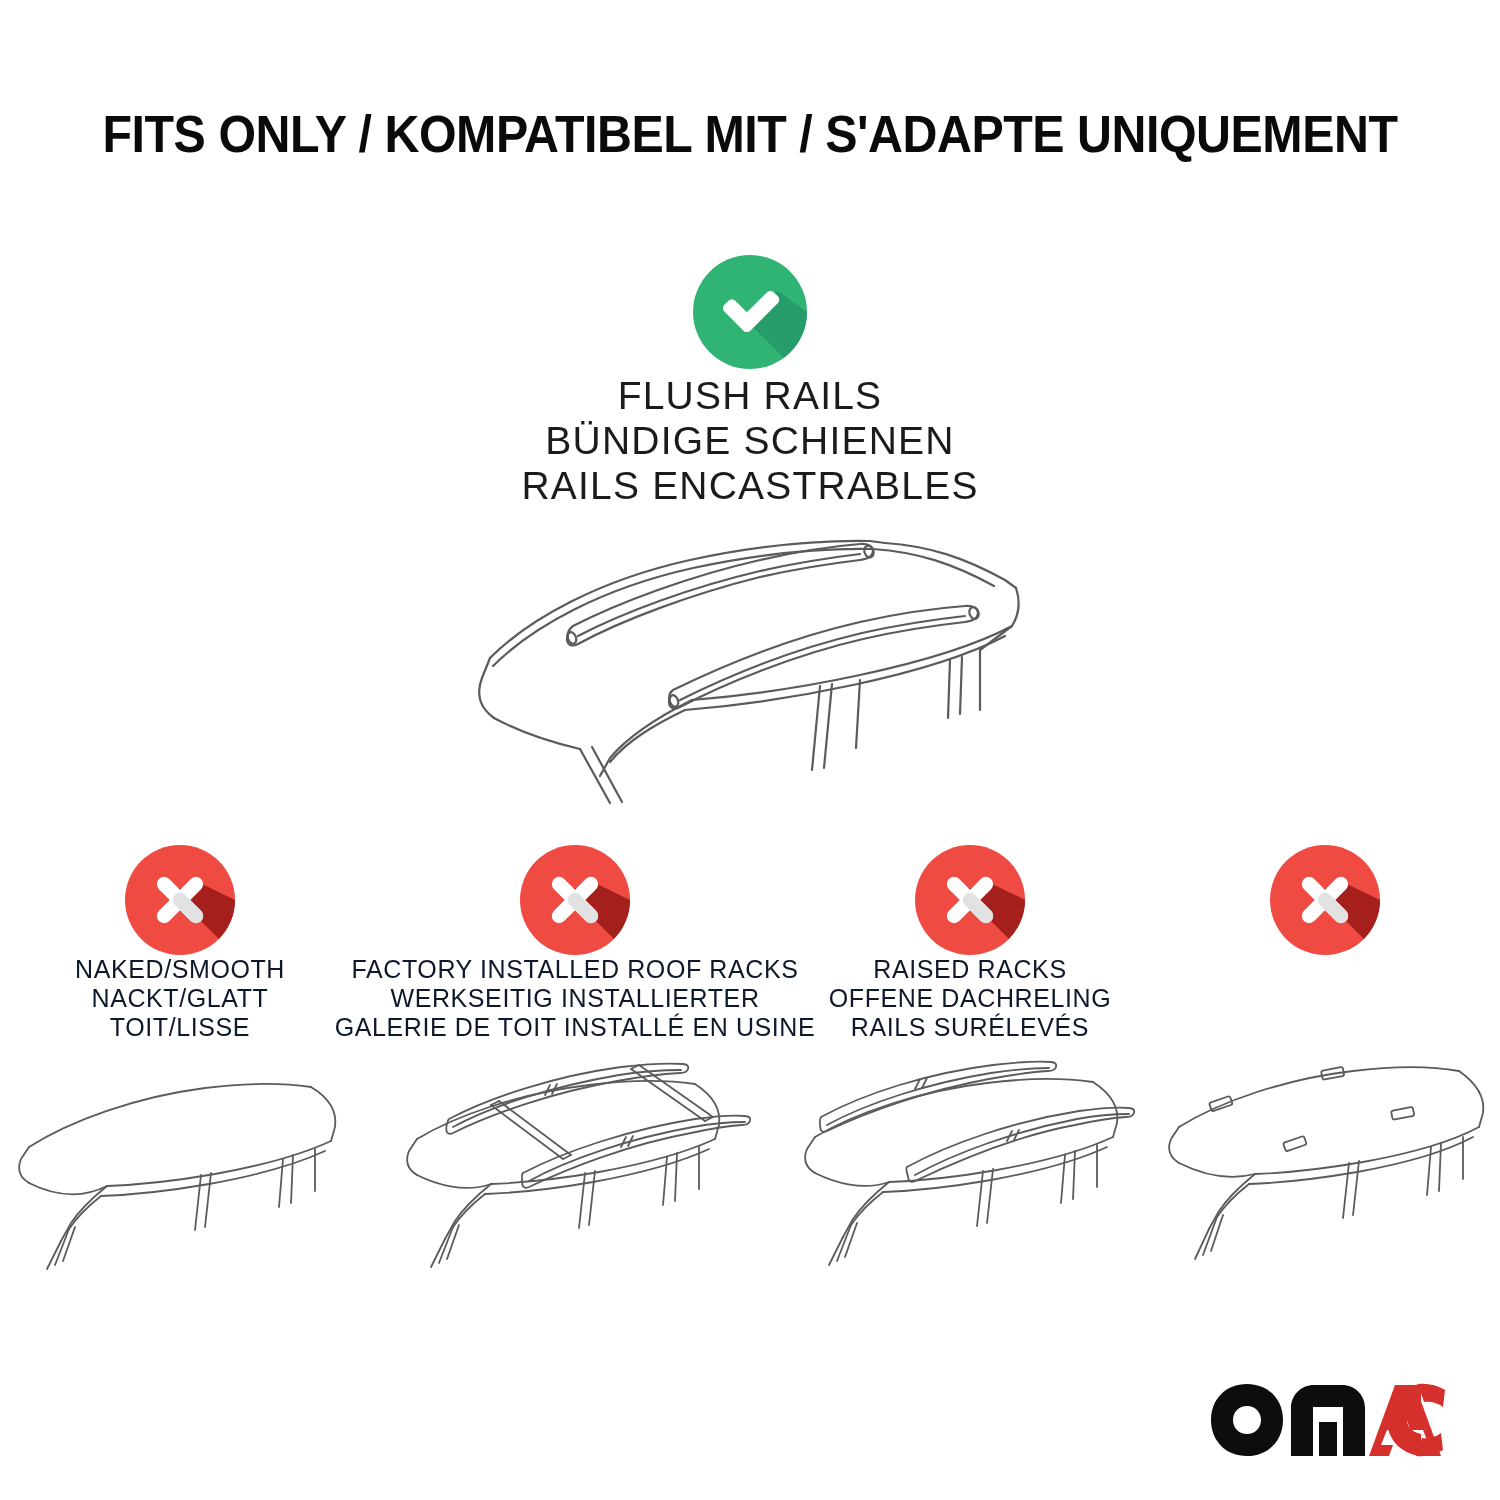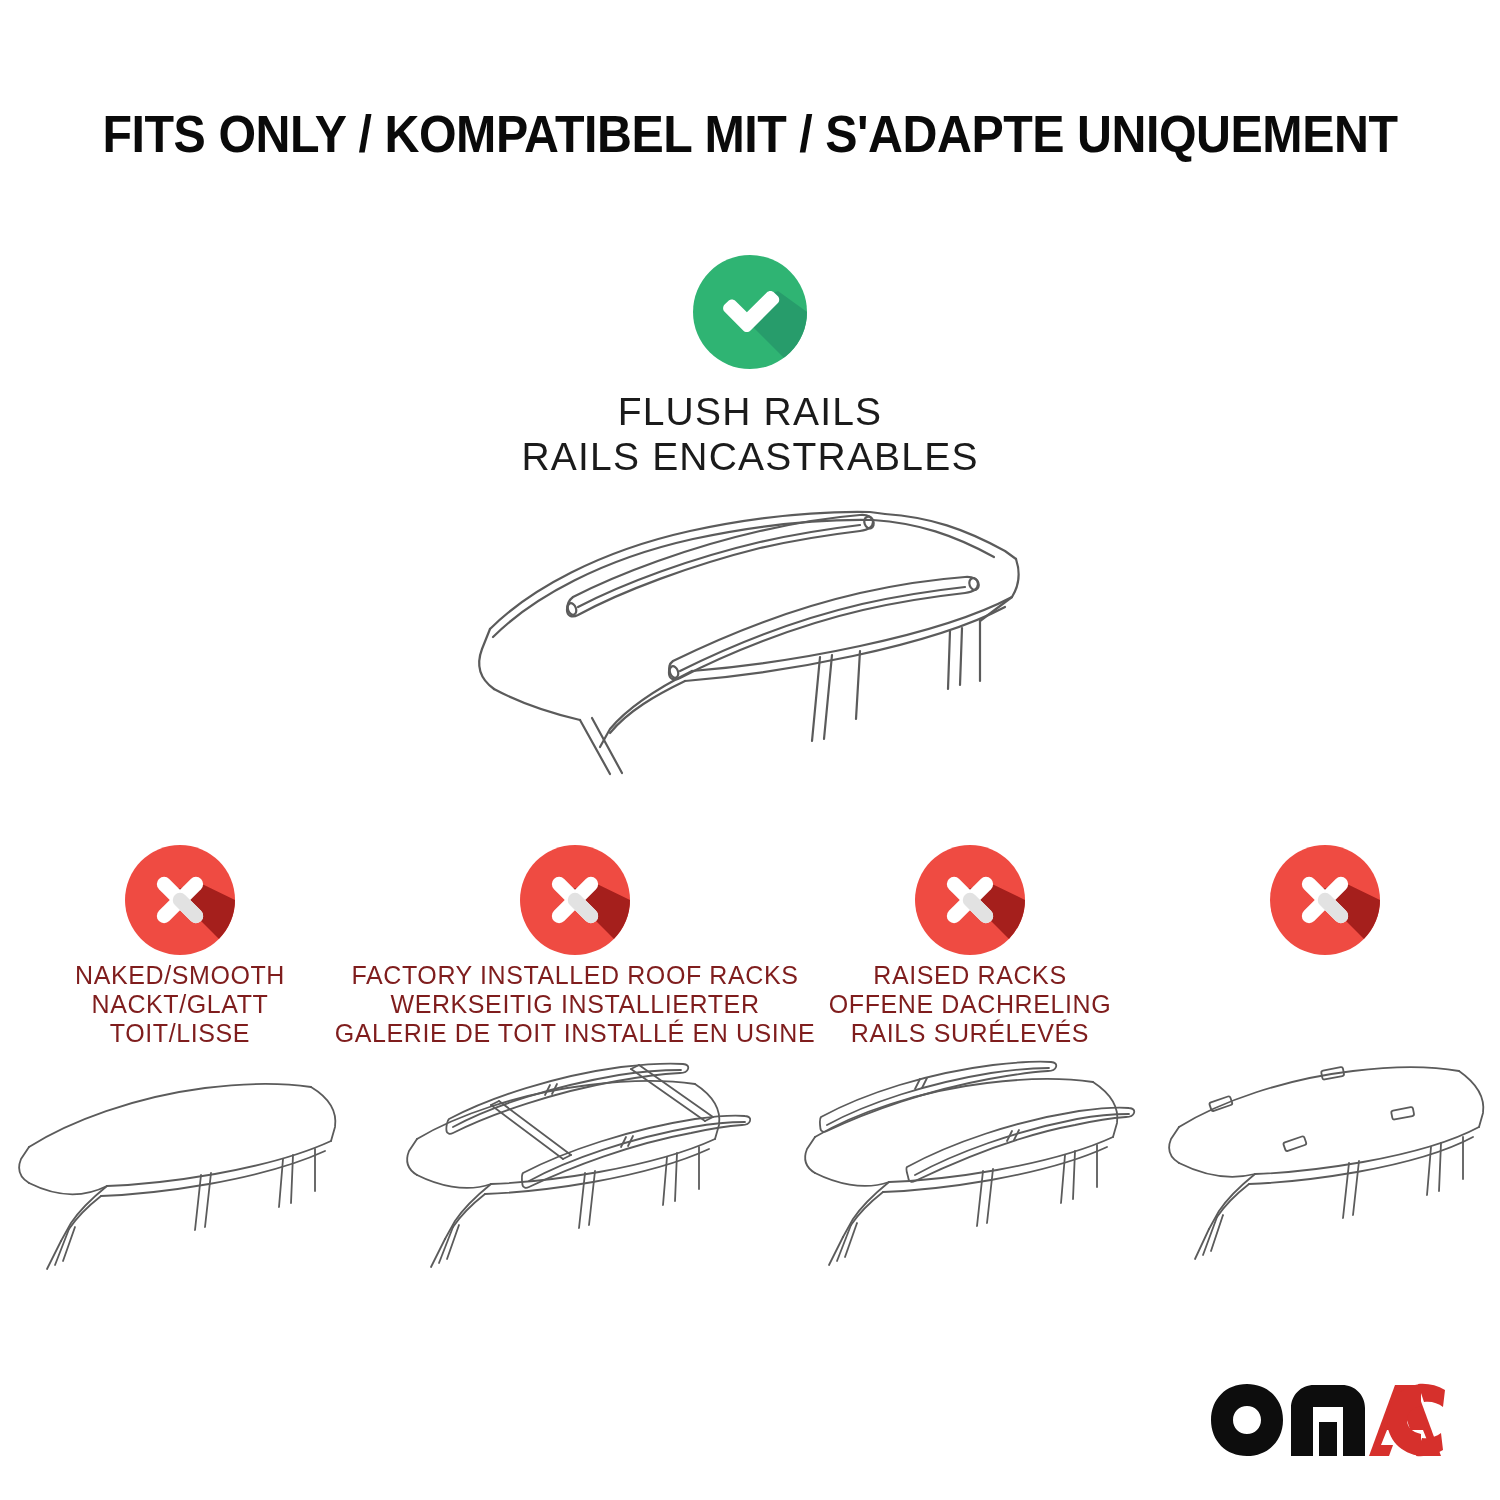--- a/index.html
+++ b/index.html
@@ -38,21 +38,21 @@
     left: 0;
     top: 255px;
     width: 1500px;
   }
   .hero-icon-wrap {
     width: 1500px;
     display: flex;
     justify-content: center;
   }
   .hero-caption {
-    margin-top: 20px;
+    margin-top: 4px;
     width: 1500px;
     text-align: center;
     color: #1b1b1b;
     font-size: 39px;
     line-height: 45px;
     font-weight: 400;
     letter-spacing: 1.2px;
   }
   .hero-caption .line { display:block; }
 
@@ -77,23 +77,23 @@
     display: flex;
     flex-direction: column;
     align-items: center;
   }
   .option-col.c0 { width: 360px; }
   .option-col.c1 { width: 430px; }
   .option-col.c2 { width: 360px; }
   .option-col.c3 { width: 350px; }
 
   .option-caption {
-    margin-top: 6px;
+    margin-top: 0;
     text-align: center;
-    color: #7f1d1d;
+    color: #0f172a;
     font-size: 25px;
     line-height: 29px;
     letter-spacing: 0.6px;
     font-weight: 400;
   }
   .option-caption .line { display:block; white-space: nowrap; }
 
   
   .art-row {
     position: absolute;
@@ -150,20 +150,21 @@
                L51.8 58 Z" fill="none"></path>
       <path d="M50.2 75.4 L31.6 56.8 C29.6 54.8 29.6 51.6 31.6 49.6 L35.3 45.9
                C37.3 43.9 40.5 43.9 42.5 45.9 L53.9 57.3 L73.8 37.4
                C75.8 35.4 79 35.4 81 37.4 L84.7 41.1 C86.7 43.1 86.7 46.3 84.7 48.3
                L57.5 75.4 C55.5 77.4 52.2 77.4 50.2 75.4 Z" fill="#ffffff"></path>
     </svg>
   </div>
 
   <div class="hero-caption">
     <span class="line">FLUSH RAILS</span>
+    <span class="line">BÜNDIGE SCHIENEN</span>
     <span class="line">RAILS ENCASTRABLES</span>
   </div>
 
   <div class="hero-art">
 
     <svg width="580" height="290" viewBox="0 0 580 290">
       <g fill="none" stroke="#5b5b5b" stroke-width="2.2" stroke-linecap="round" stroke-linejoin="round">
 
         <path d="M30 140 C70 100 140 62 230 42 C300 27 360 22 410 23 L425 25"></path>
         <path d="M33 148 C73 108 143 70 233 50 C303 35 363 30 413 31"></path>

